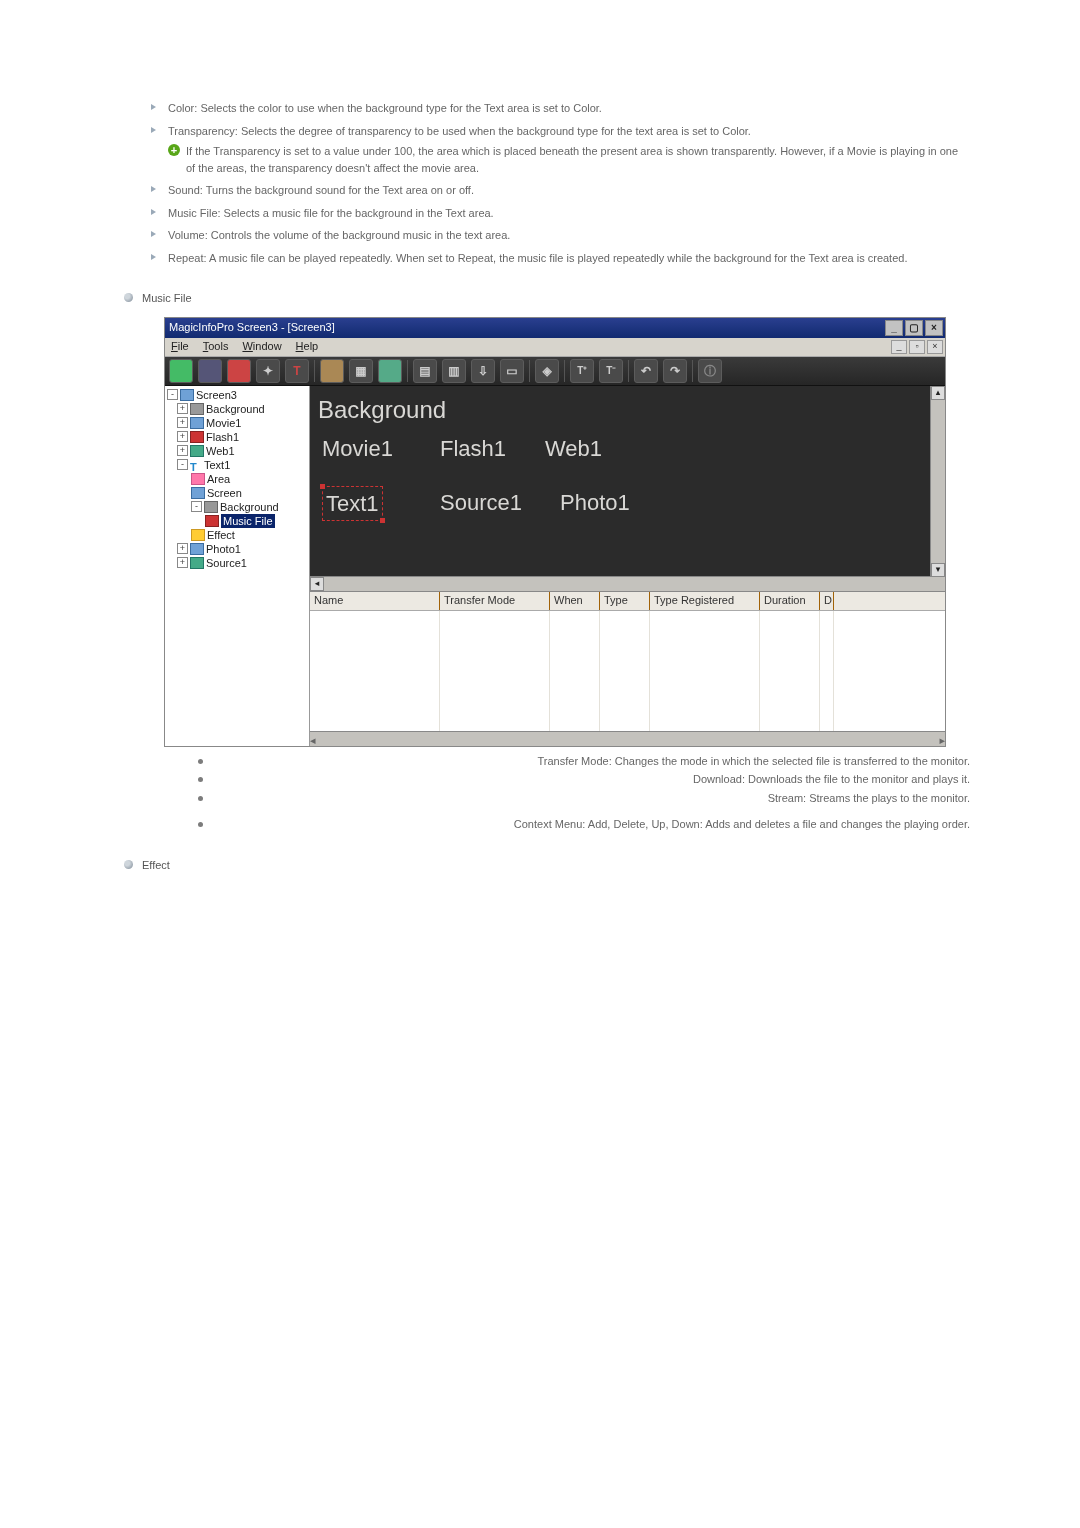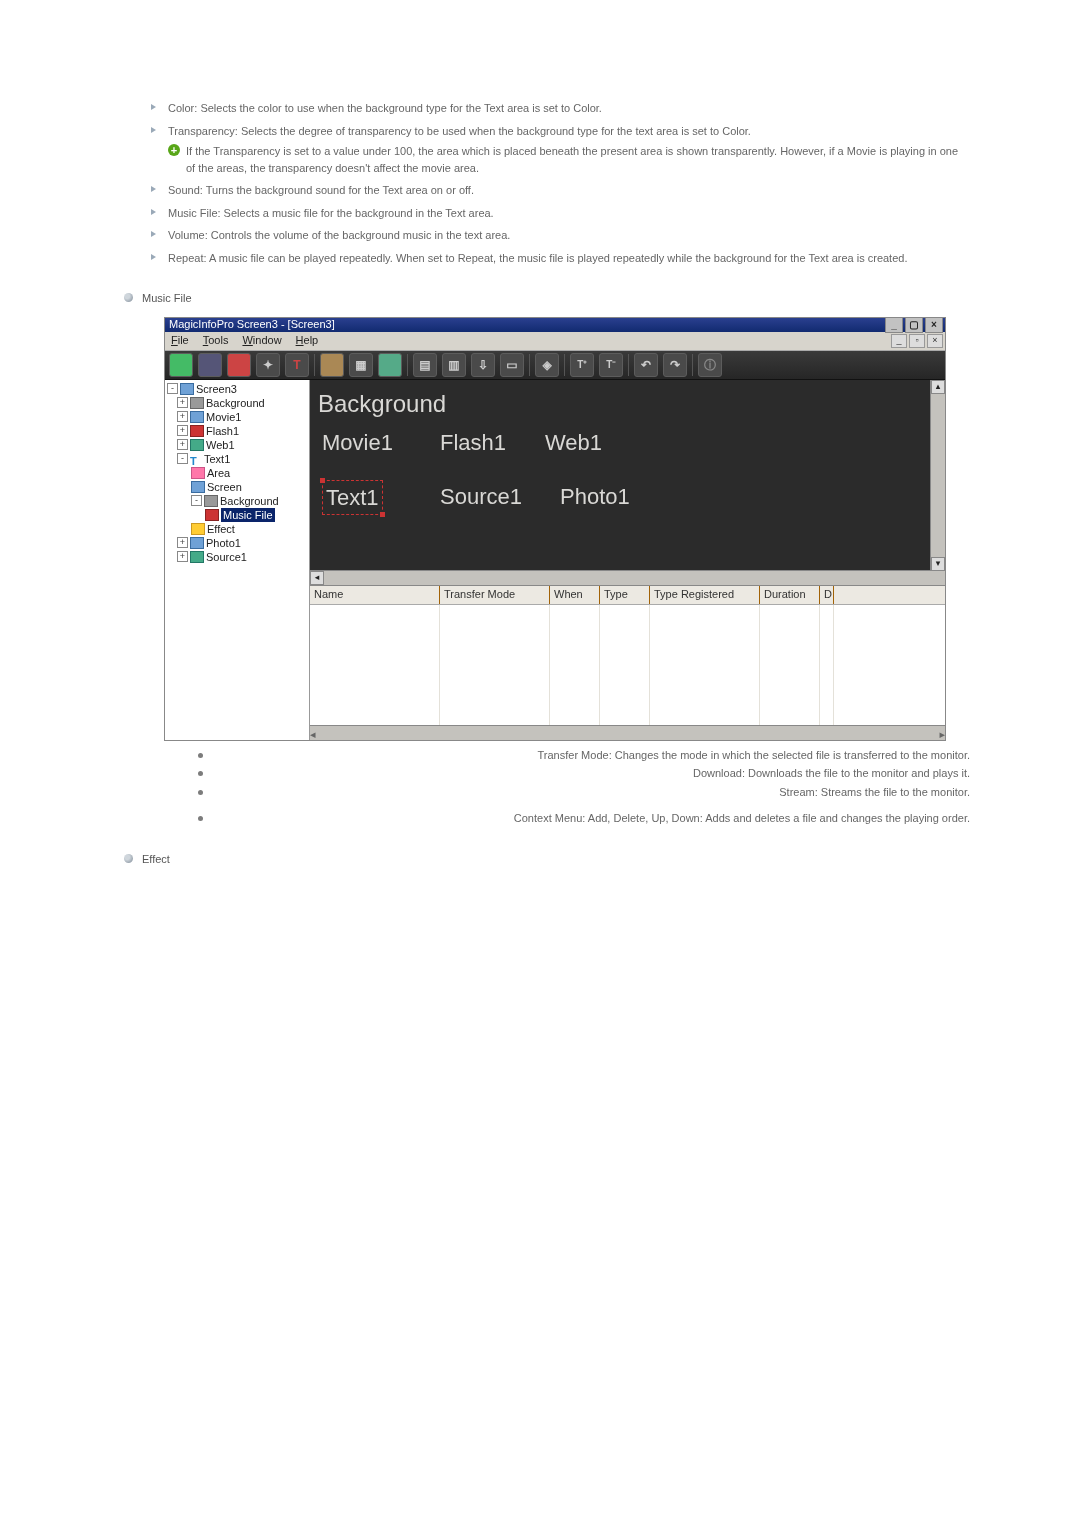--- a/index.html
+++ b/index.html
@@ -108,21 +108,21 @@
     background: #c4c2bd;
     box-shadow: 0 0 0 1px #555 inset;
     font-family: Tahoma, sans-serif;
     font-size: 11px;
   }
   .titlebar {
     background: linear-gradient(#2a3f8f,#112a70);
     color: #fff;
     display: flex;
     align-items: center;
-    height: 14px;
+    height: 20px;
     padding: 0 2px 0 4px;
   }
   .titlebar .controls { margin-left: auto; display:flex; gap:2px; }
   .winbtn {
     width: 16px; height: 14px;
     background: #c2c2c2;
     border: 1px solid #888;
     display: flex; align-items: center; justify-content: center;
     font-size: 10px; font-weight: bold; color:#222;
   }
@@ -382,20 +382,20 @@
           <div class="arrow">▸</div>
         </div>
       </div>
     </div>
   </div>
 
 
   <ul class="dot-list">
     <li>Transfer Mode: Changes the mode in which the selected file is transferred to the monitor.</li>
     <li>Download: Downloads the file to the monitor and plays it.</li>
-    <li>Stream: Streams the file to the monitor.</li>
+    <li>Stream: Streams the plays to the monitor.</li>
   </ul>
   <ul class="dot-list" style="margin-top:10px;">
     <li>Context Menu: Add, Delete, Up, Down: Adds and deletes a file and changes the playing order.</li>
   </ul>
 
   <div class="section-head">Effect</div>
 </div>
 
 </body></html>

